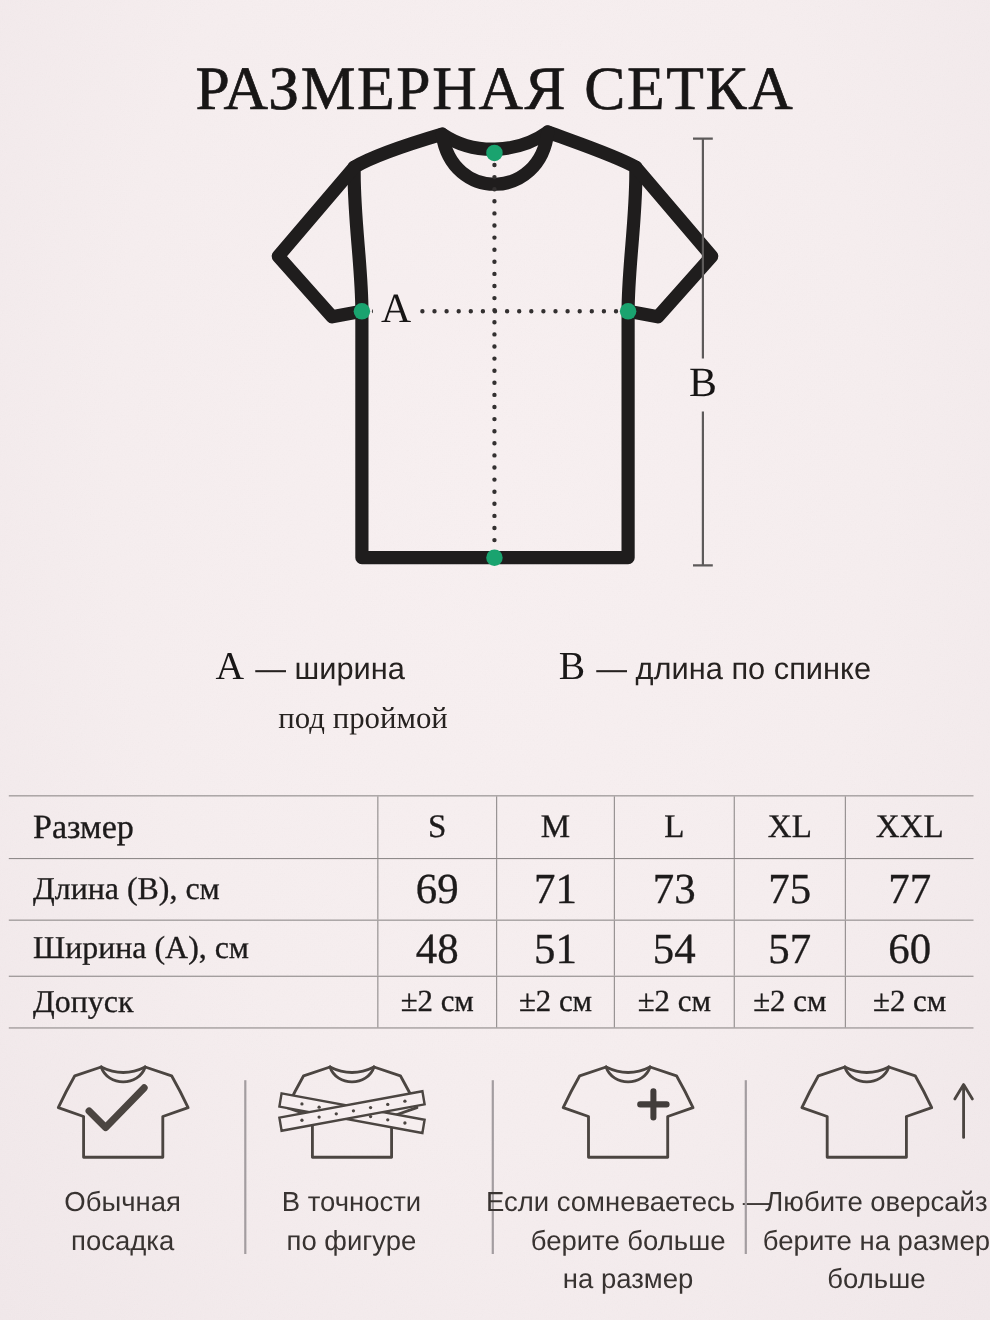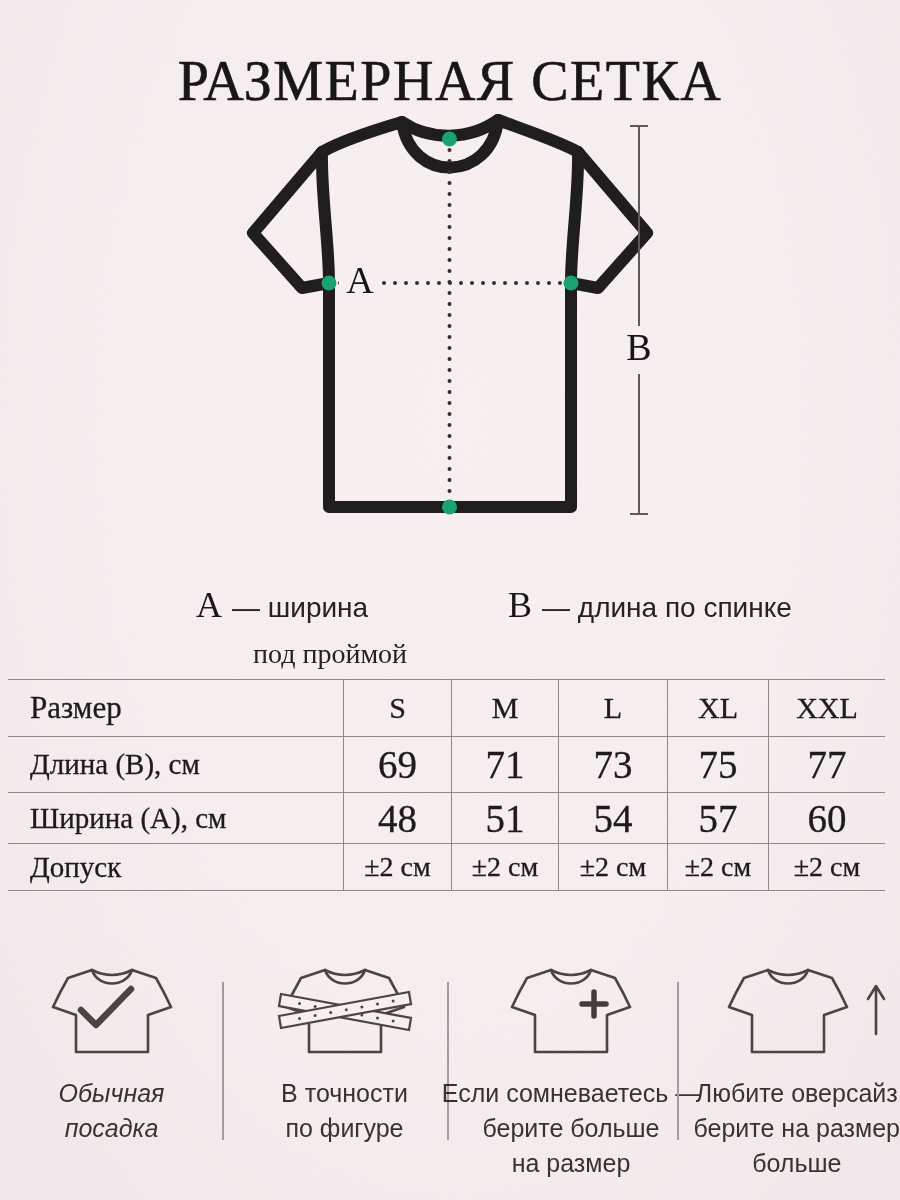--- a/index.html
+++ b/index.html
@@ -36,21 +36,21 @@
   .leg-line2{font-size:28px;margin-left:57px;margin-top:12px;font-family:Liberation Serif, serif;}
   .leg-row{display:flex;align-items:baseline;gap:10px;}
 
   
   .size-table{
     position:absolute;left:8px;top:679px;width:877px;
     border-bottom:1px solid #8f8a8a;
     font-family:"Liberation Serif","DejaVu Serif",serif;color:#1d1b1b;
   }
   .tr{display:grid;grid-template-columns:335px 108px 107px 109px 101px 117px;border-top:1px solid #8f8a8a;}
-  .tr-header{height:56px;}
+  .tr-header{height:56px;margin-top:44px;}
   .tr-r1{height:55px;}
   .tr-r2{height:50px;}
   .tr-r3{height:46px;}
   .td{display:flex;align-items:center;justify-content:center;-webkit-text-stroke:0.3px #1d1b1b;}
   .td + .td{border-left:1px solid #8f8a8a;}
   .td-label{justify-content:flex-start;padding-left:22px;font-size:29px;}
   .tr-header .td-label{font-size:31px;}
   .td-size{font-size:30px;}
   .td-val{font-size:39px;}
   .tr-r3 .td-val{font-size:28px;}
@@ -151,36 +151,36 @@
       <div class="td td-val">±2 см</div>
       <div class="td td-val">±2 см</div>
       <div class="td td-val">±2 см</div>
       <div class="td td-val">±2 см</div>
       <div class="td td-val">±2 см</div>
     </div>
   </div>
 
   <div class="tips">
 
-    <div class="tip" style="left:0;width:223px;font-style:italic;">
+    <div class="tip" style="left:0;width:223px;">
       <svg class="tip-icon" width="190" height="112" viewBox="0 0 190 112">
         <path class="ticon" d="M75,14 L51,22 Q43,36 36,51 L59,59 L59,96 L131,96 L131,59 L154,51 Q147,36 139,22 L115,14"></path>
         <path class="ticon" d="M75,14 Q95,24 115,14"></path>
         <path class="ticon" d="M75,14 C81,32 109,32 115,14"></path>
         <path class="ticon" style="stroke-width:6.5" d="M64,54 L79,69 L114,33"></path>
       </svg>
       <div class="tip-caption">
         <div>Обычная</div>
         <div>посадка</div>
       </div>
     </div>
 
     <div class="tip-divider" style="left:222px;"></div>
 
-    <div class="tip" style="left:232px;width:225px;">
+    <div class="tip" style="left:207px;width:225px;">
       <svg class="tip-icon" width="190" height="112" viewBox="0 0 190 112">
         <path class="ticon" d="M75,14 L51,22 Q43,36 36,51 L59,59 L59,96 L131,96 L131,59 L154,51 Q147,36 139,22 L115,14"></path>
         <path class="ticon" d="M75,14 Q95,24 115,14"></path>
         <path class="ticon" d="M75,14 C81,32 109,32 115,14"></path>
         <polygon class="ticon-fill" points="31,38 161,62 159,74 29,50"></polygon>
         <g fill="#4b4541" stroke="none">
           <circle cx="49.5" cy="47.6" r="1.5"></circle>
             <circle cx="65.1" cy="50.5" r="1.5"></circle>
             <circle cx="80.7" cy="53.4" r="1.5"></circle>
             <circle cx="96.3" cy="56.2" r="1.5"></circle>

